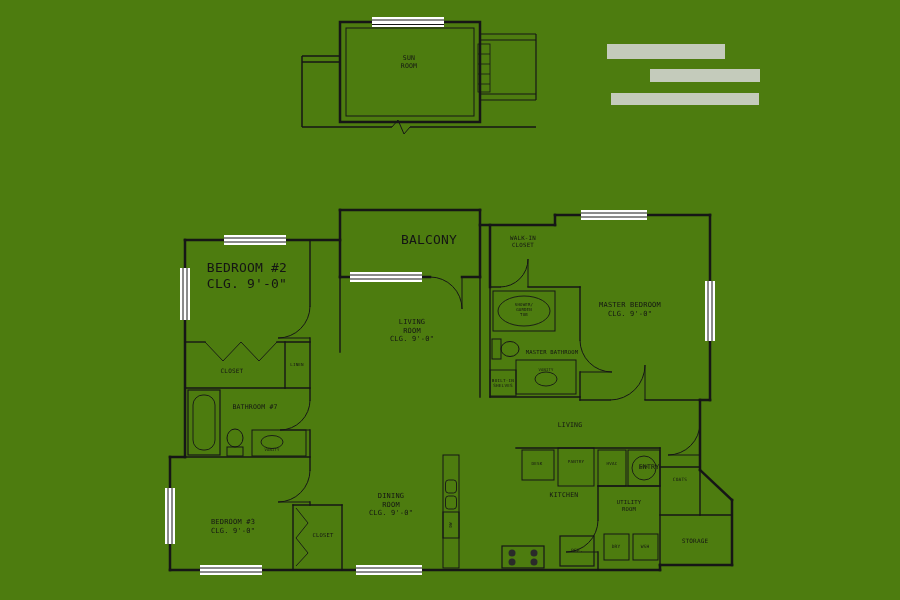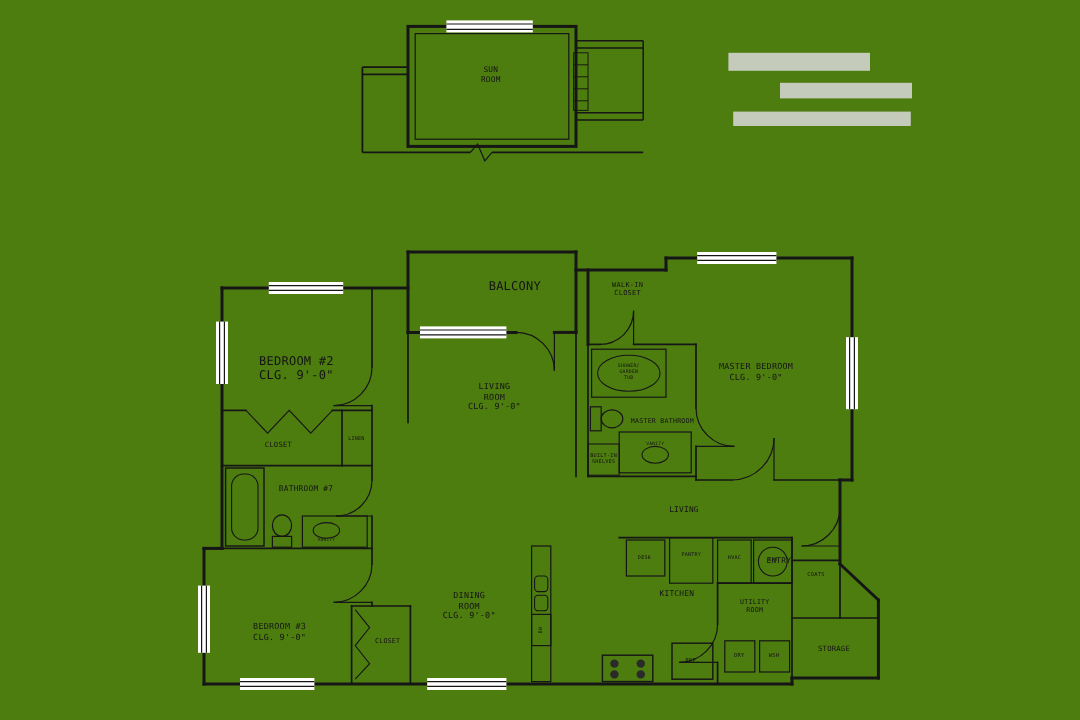--- a/index.html
+++ b/index.html
@@ -226,26 +226,26 @@
         </g>
       <g>
           <rect x="633" y="534" width="25" height="26" stroke-width="1"></rect>
         </g>
     </g>
   </svg>
 
   <div class="labels-layer">
       <div class="room-label" style="left: 409px; top: 63px; font-size: 6.5px;">SUN
 ROOM</div>
-      <div class="room-label" style="left: 413px; top: 240px; font-size: 10px; padding-left: 32px;">BALCONY</div>
+      <div class="room-label" style="left: 413px; top: 240px; font-size: 13px; padding-left: 32px;">BALCONY</div>
       <div class="room-label" style="left: 523px; top: 242px; font-size: 5.8px;">WALK-IN
 CLOSET</div>
       <div class="room-label" style="left: 630px; top: 310px; font-size: 7px;">MASTER BEDROOM
 CLG. 9'-0"</div>
-      <div class="room-label" style="left: 247px; top: 308px; font-size: 10px;">BEDROOM #2
+      <div class="room-label" style="left: 247px; top: 276px; font-size: 13px;">BEDROOM #2
 CLG. 9'-0"</div>
       <div class="room-label" style="left: 412px; top: 331px; font-size: 7px;">LIVING
 ROOM
 CLG. 9'-0"</div>
       <div class="room-label" style="left: 524px; top: 310px; font-size: 4px;">SHOWER/
 GARDEN
 TUB</div>
       <div class="room-label" style="left: 552px; top: 352px; font-size: 5.5px;">MASTER BATHROOM</div>
       <div class="room-label" style="left: 232px; top: 371px; font-size: 6px;">CLOSET</div>
       <div class="room-label" style="left: 297px; top: 365px; font-size: 4.2px;">LINEN</div>

